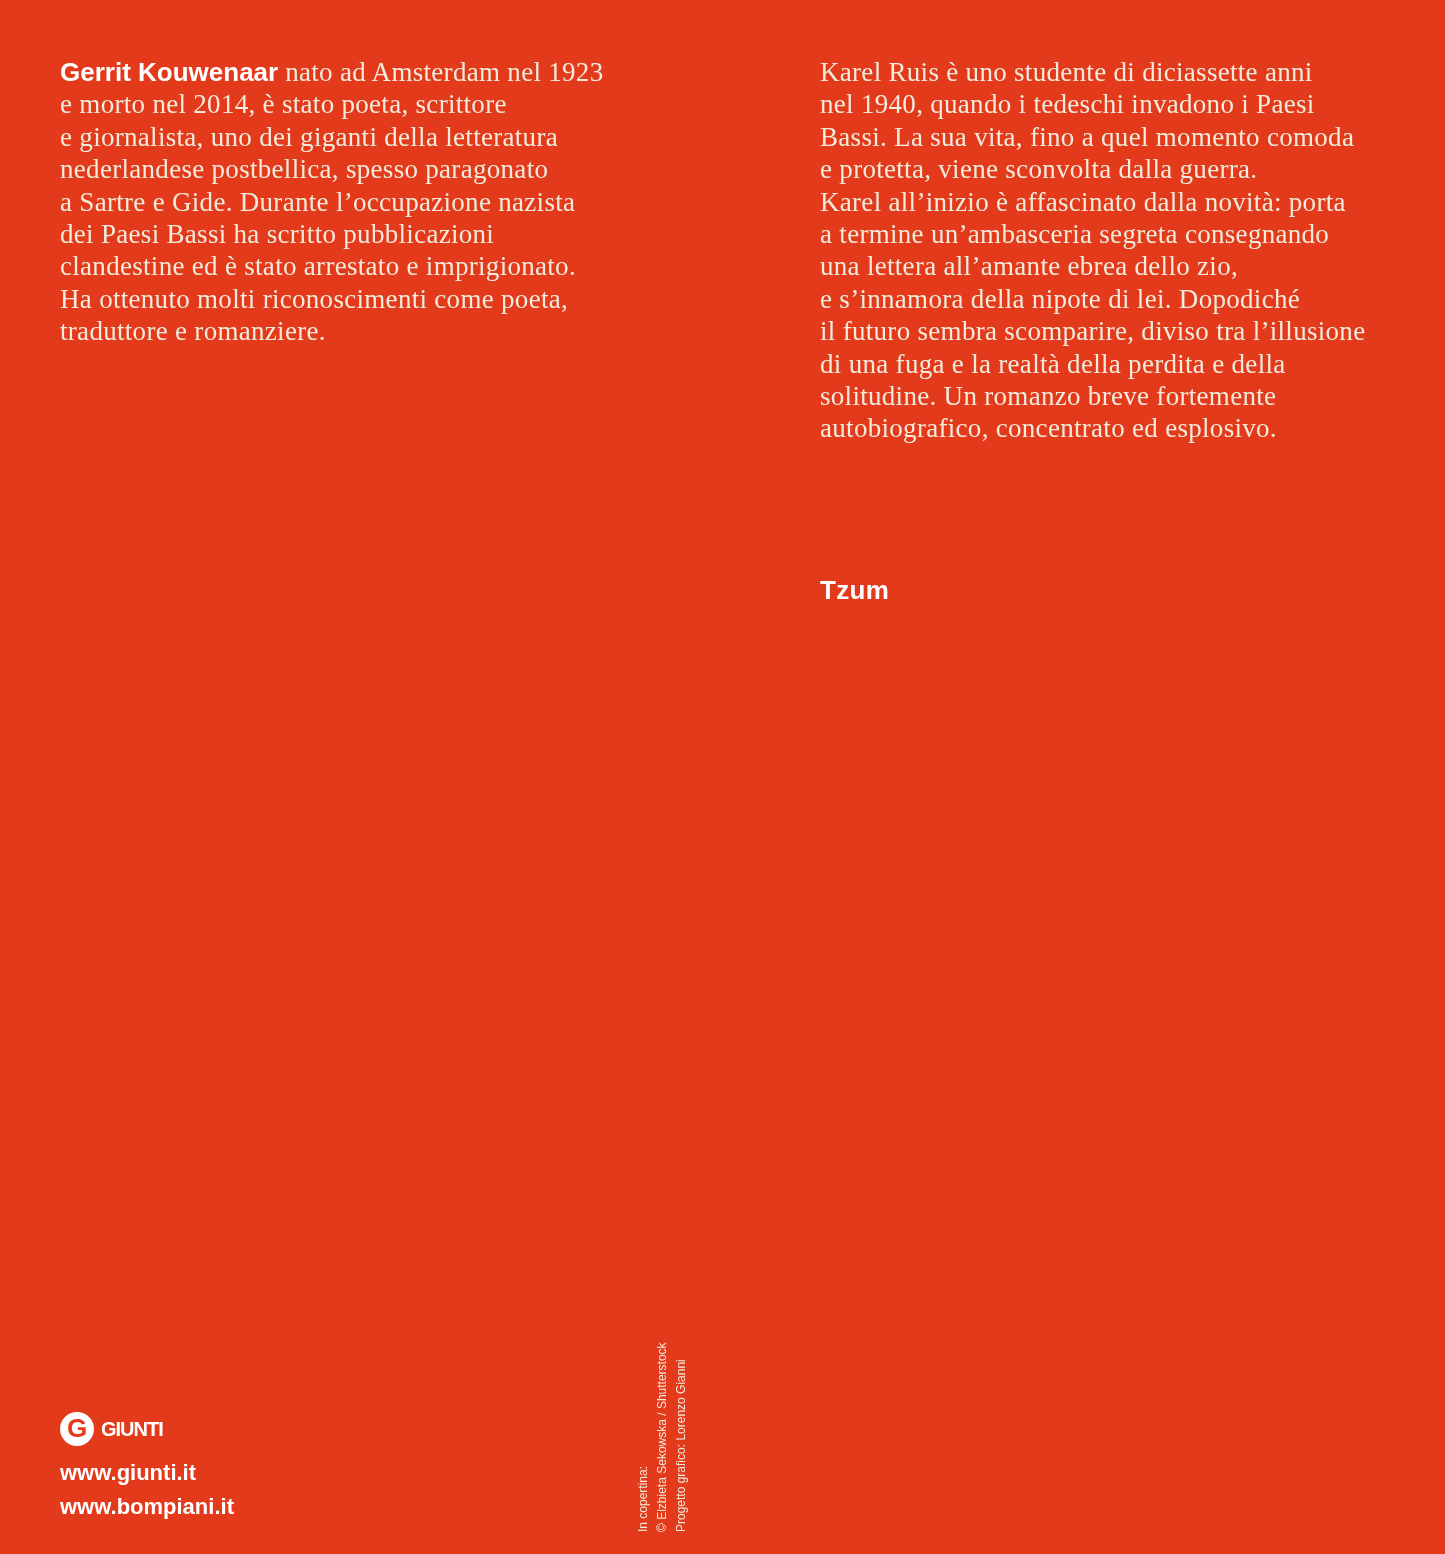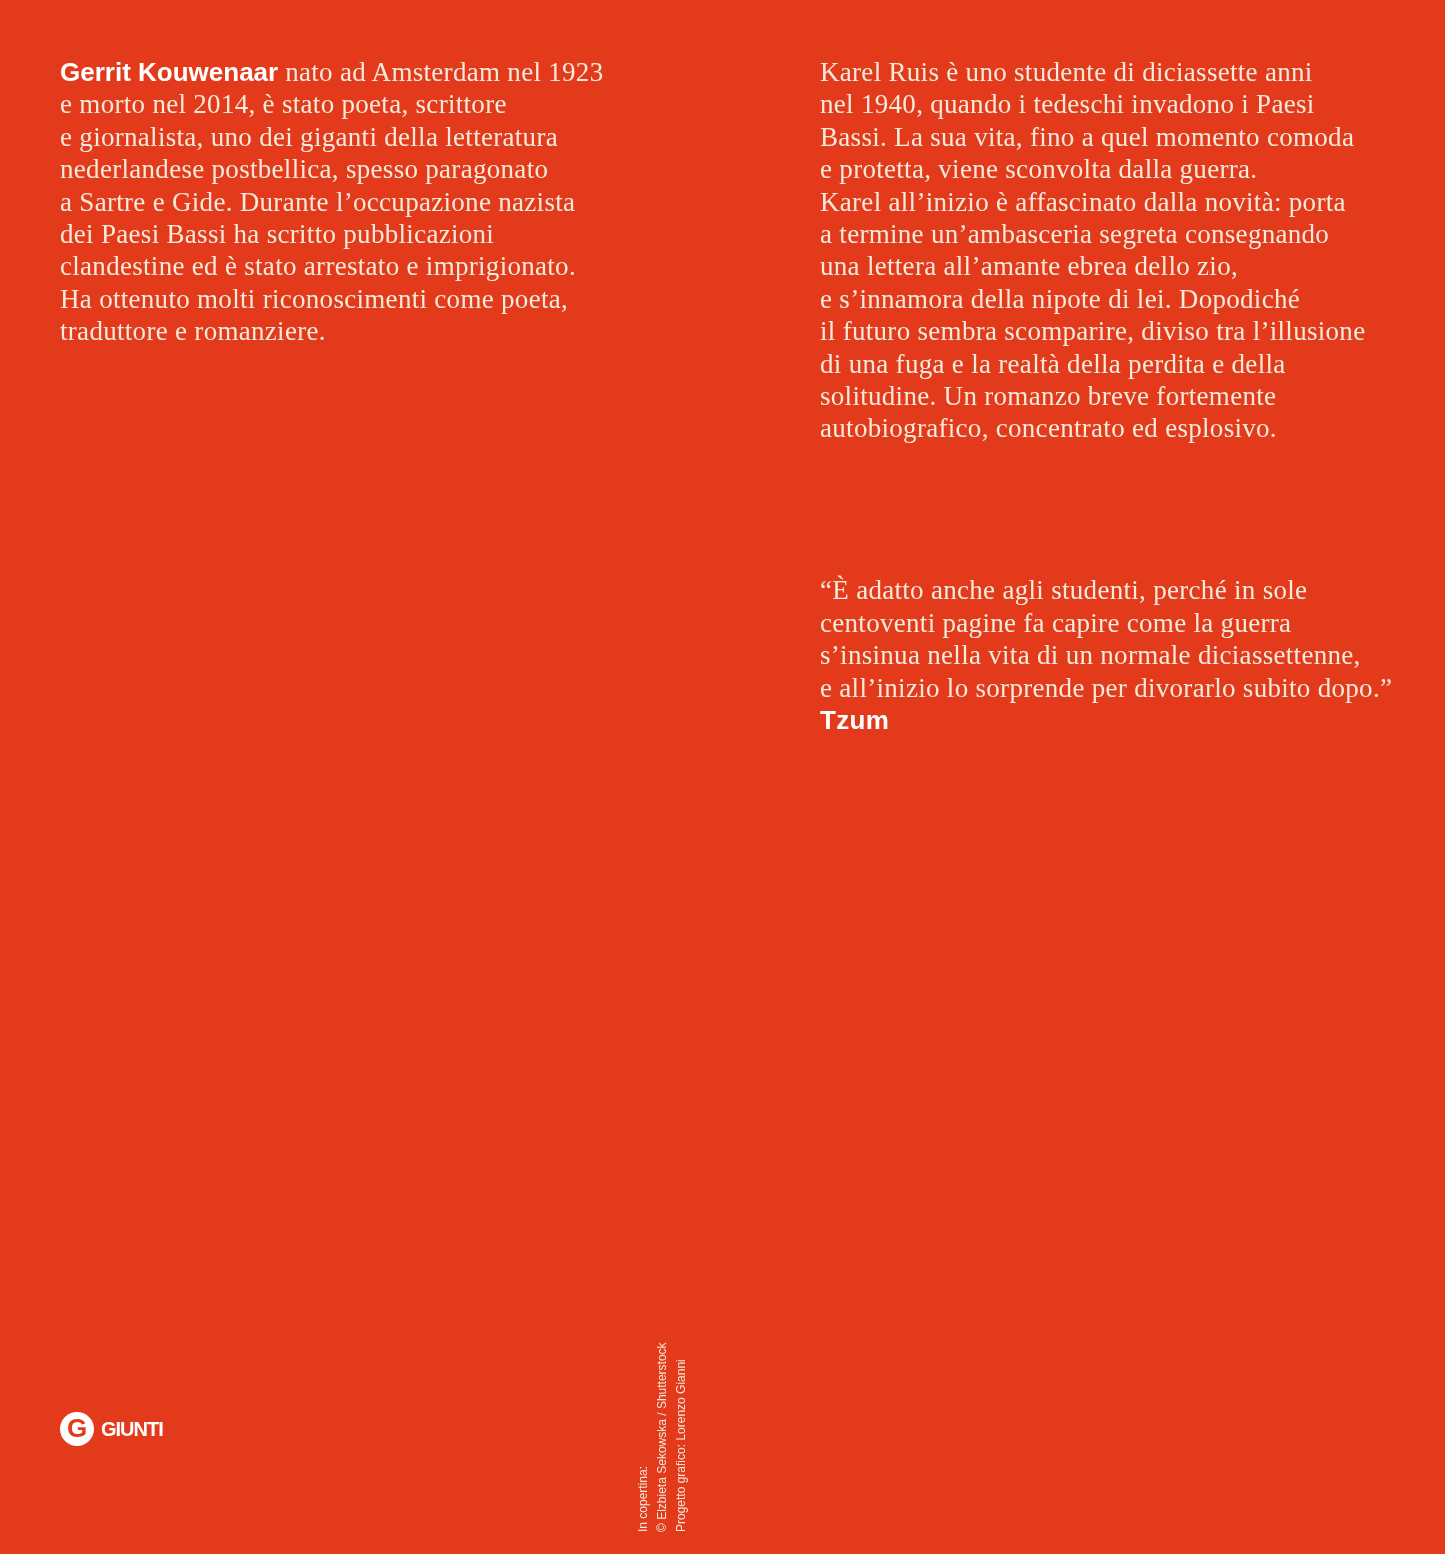--- a/index.html
+++ b/index.html
@@ -102,31 +102,31 @@
 Karel all’inizio è affascinato dalla novità: porta
 a termine un’ambasceria segreta consegnando
 una lettera all’amante ebrea dello zio,
 e s’innamora della nipote di lei. Dopodiché
 il futuro sembra scomparire, diviso tra l’illusione
 di una fuga e la realtà della perdita e della
 solitudine. Un romanzo breve fortemente
 autobiografico, concentrato ed esplosivo.</span></div>
 
 <div id="quote" class="serif-block">
-  <span>“È adatto anche agli studenti, perché in sole
-centoventi pagine fa capire come la guerra
-s’insinua nella vita di un normale diciassettenne,
-e all’inizio lo sorprende per divorarlo subito dopo.”</span>
   <div class="quote-attrib">Tzum</div>
 </div>
 
 <div id="brand">
   <div class="logo-row">
     <span class="logo-circle">
         <span class="logo-g">G</span>
       </span>
     <span class="logo-text">GIUNTI</span>
   </div>
+  <div class="urls">
+    <div>www.giunti.it</div>
+    <div>www.bompiani.it</div>
+  </div>
 </div>
 
 <div id="credits">In copertina:
 © Elzbieta Sekowska / Shutterstock
 Progetto grafico: Lorenzo Gianni</div>
 
 </body></html>

